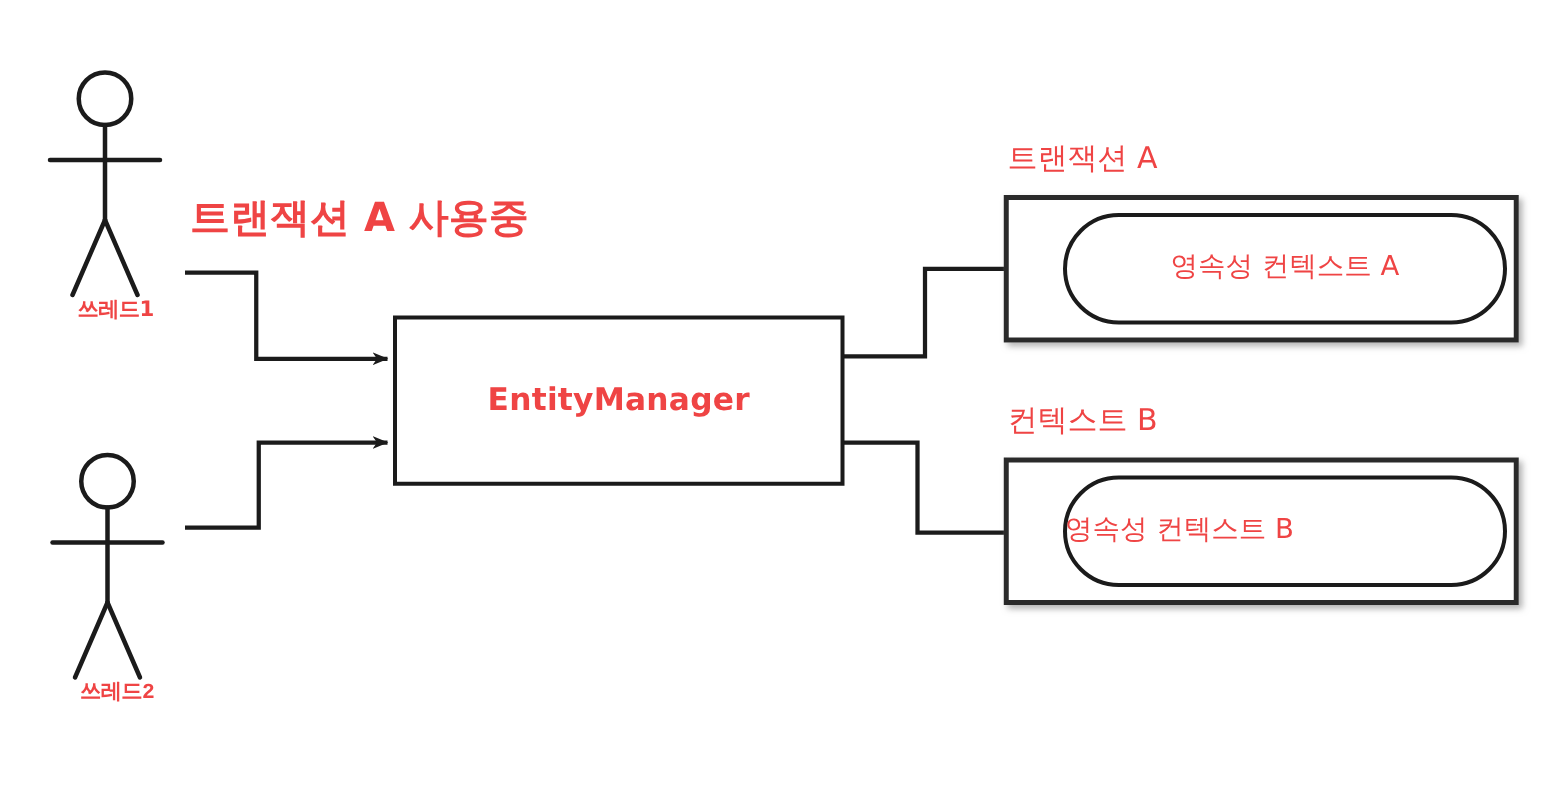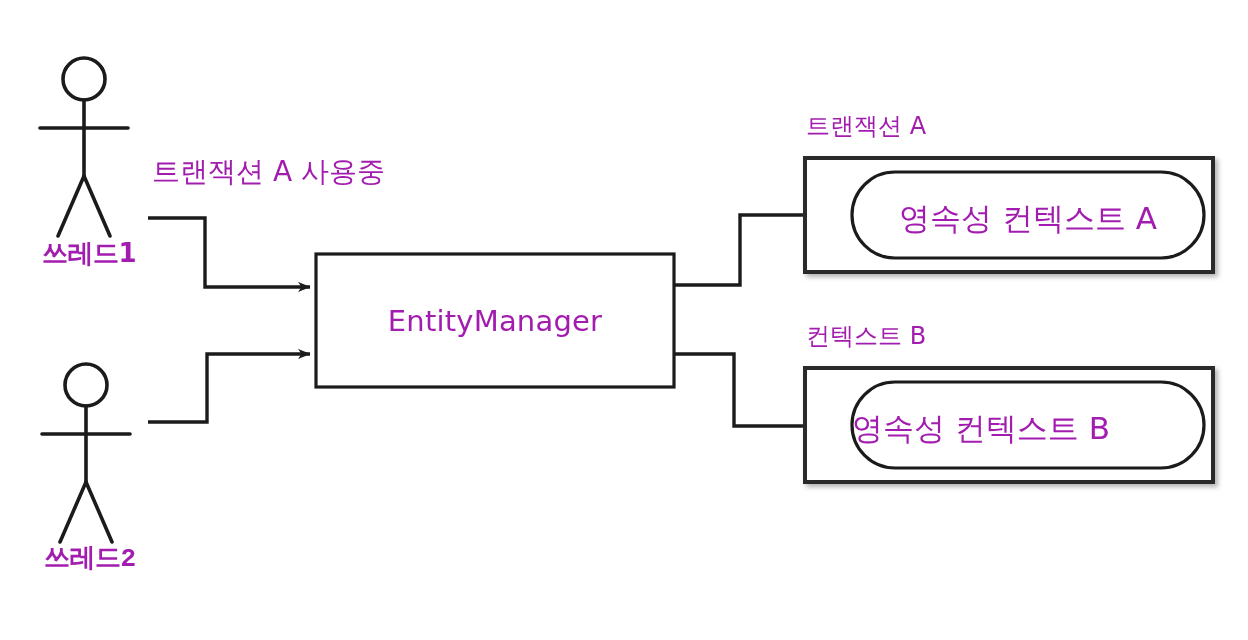--- a/index.html
+++ b/index.html
@@ -20,46 +20,47 @@
   #diagram-svg {
     position: absolute;
     left: 0;
     top: 0;
     width: 1248px;
     height: 640px;
     display: block;
   }
   .lbl {
     position: absolute;
-    color: #a21caf;
+    color: #ef4444;
     font-family: "DejaVu Sans", "Liberation Sans", sans-serif;
     white-space: nowrap;
     line-height: 1;
     -webkit-font-smoothing: antialiased;
   }
   .lbl-actor {
-    font-size: 26px;
+    font-size: 17px;
     font-weight: bold;
     letter-spacing: -0.5px;
+    margin-left: 20px;
   }
   .lbl-edge {
-    font-size: 28px;
-    font-weight: normal;
+    font-size: 32px;
+    font-weight: bold;
   }
   .lbl-tx {
     font-size: 24px;
     font-weight: normal;
   }
   .lbl-ctx {
-    font-size: 31px;
+    font-size: 22px;
     font-weight: normal;
   }
   .lbl-em {
-    font-size: 29px;
-    font-weight: normal;
+    font-size: 25px;
+    font-weight: bold;
     letter-spacing: 0.2px;
   }
 </style>
 </head>
 <body>
 
 <div id="stage">
 
   <svg id="diagram-svg" viewBox="0 0 1248 640">
     <defs>

